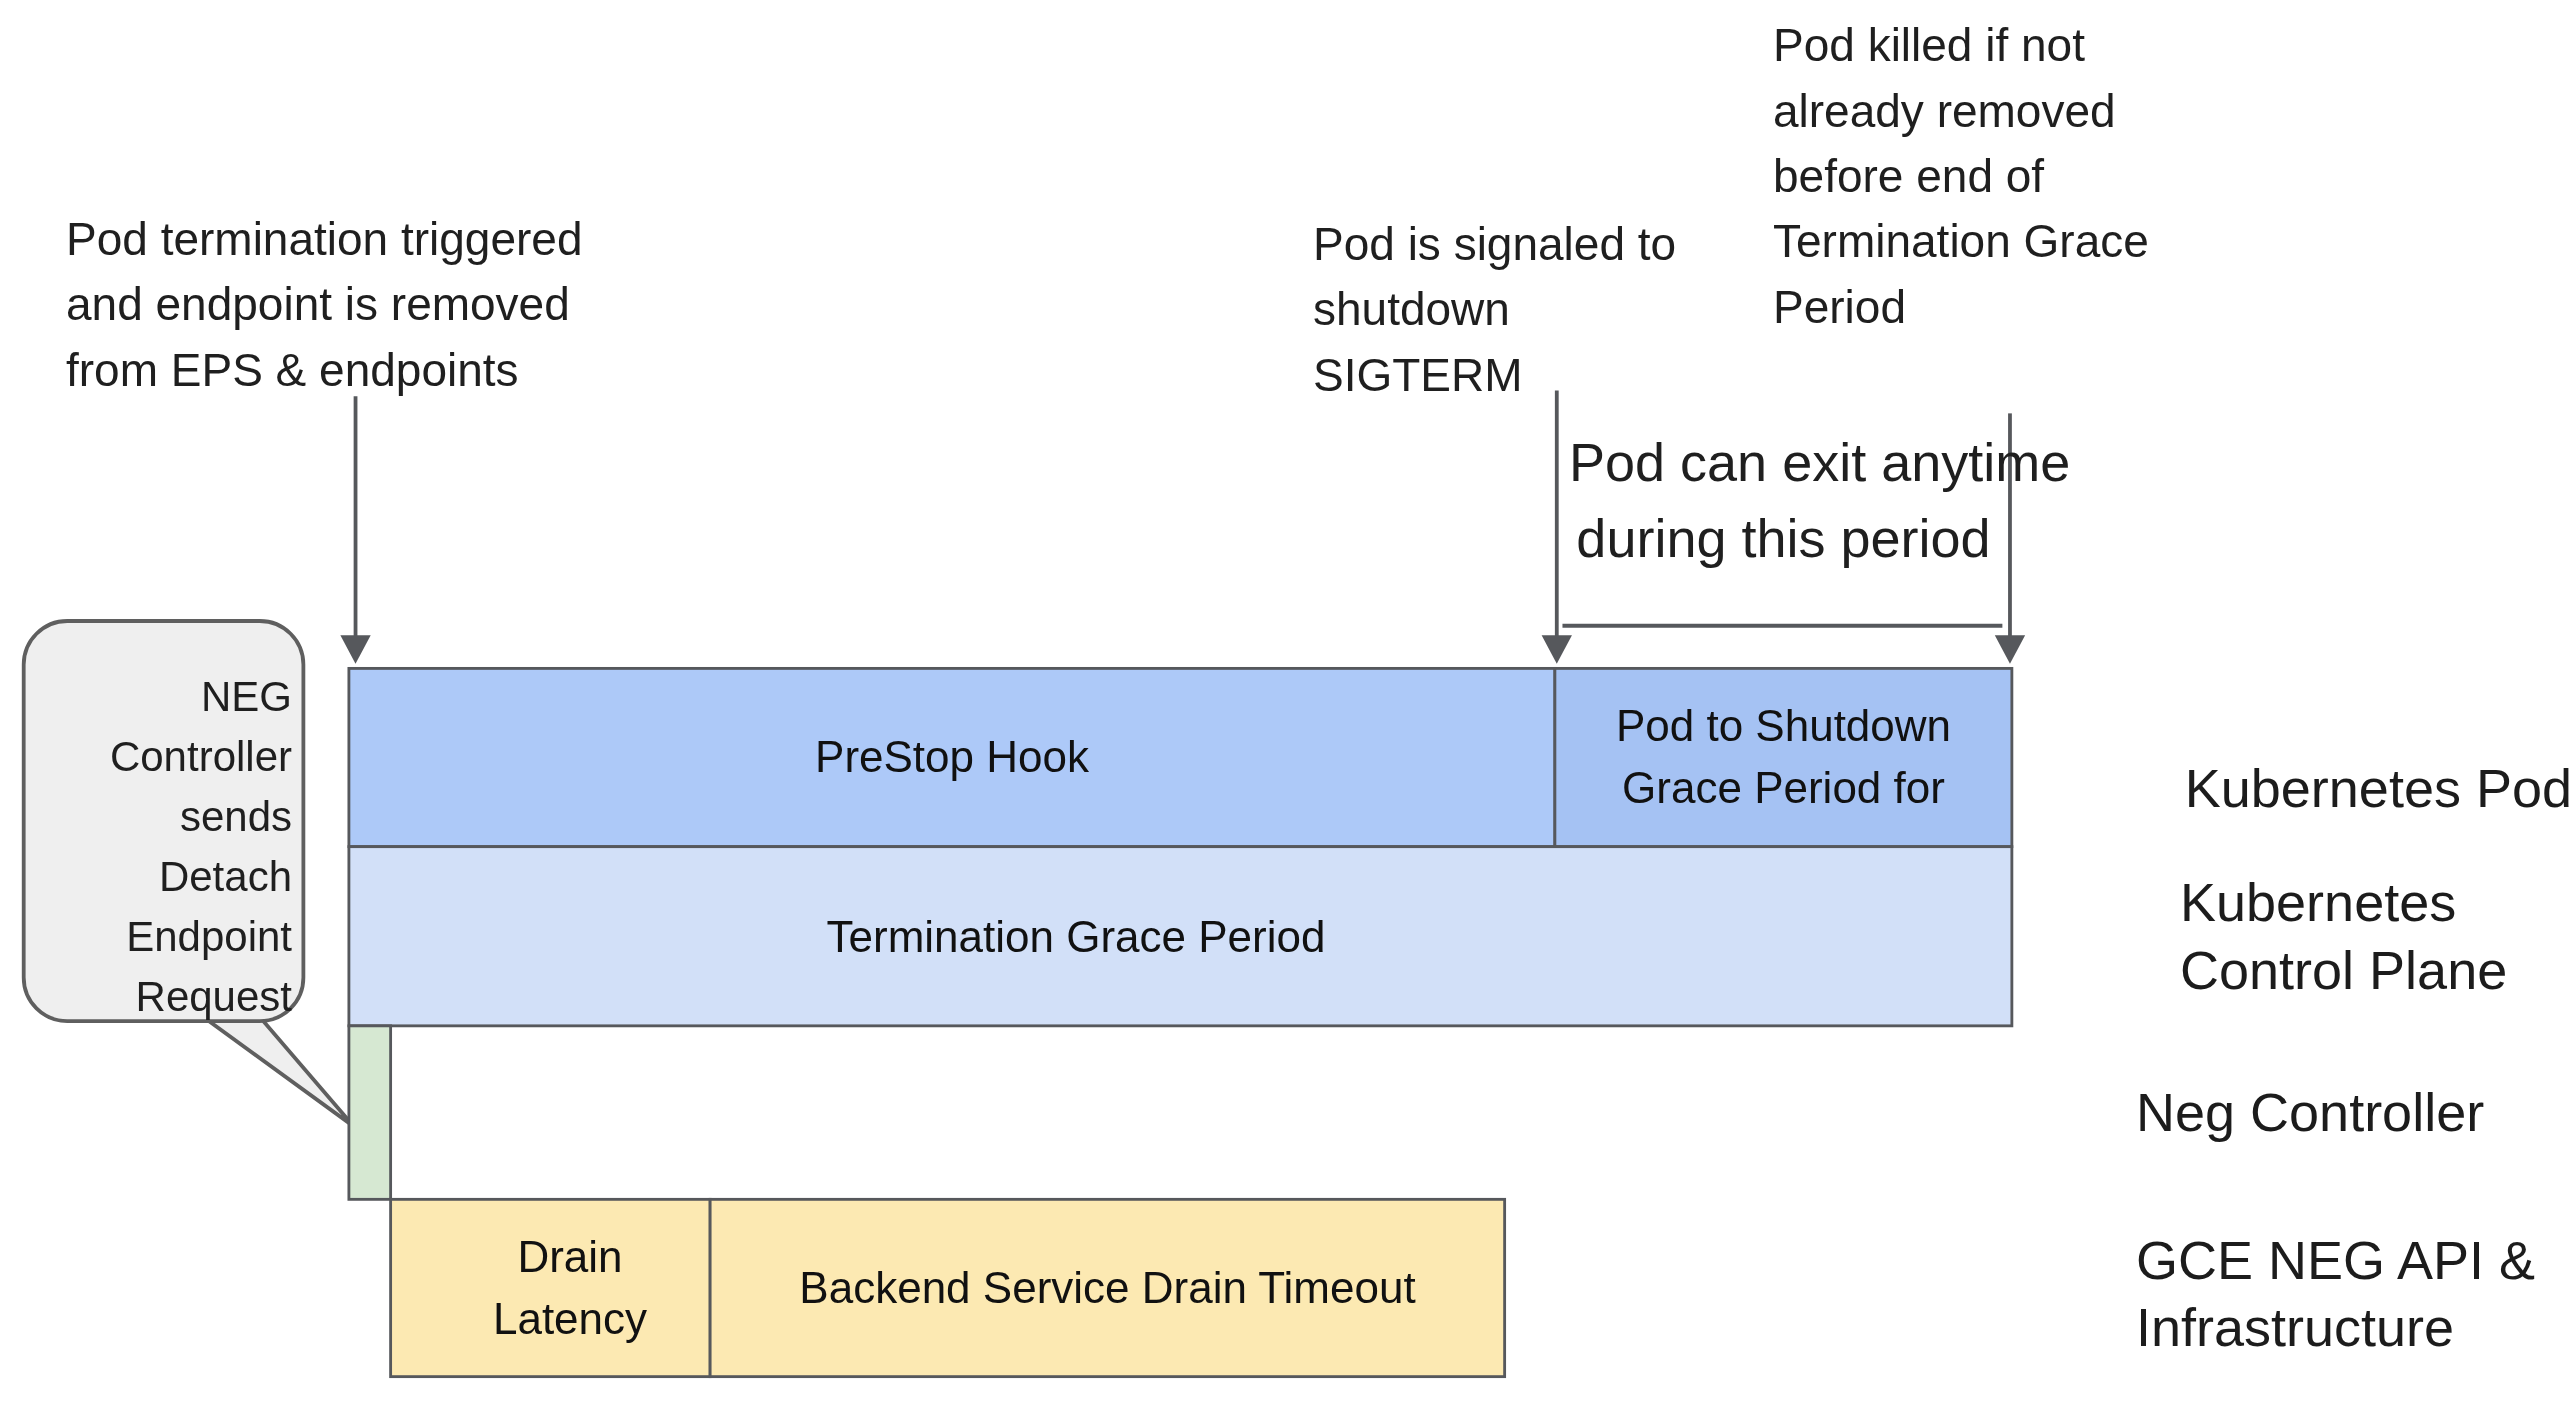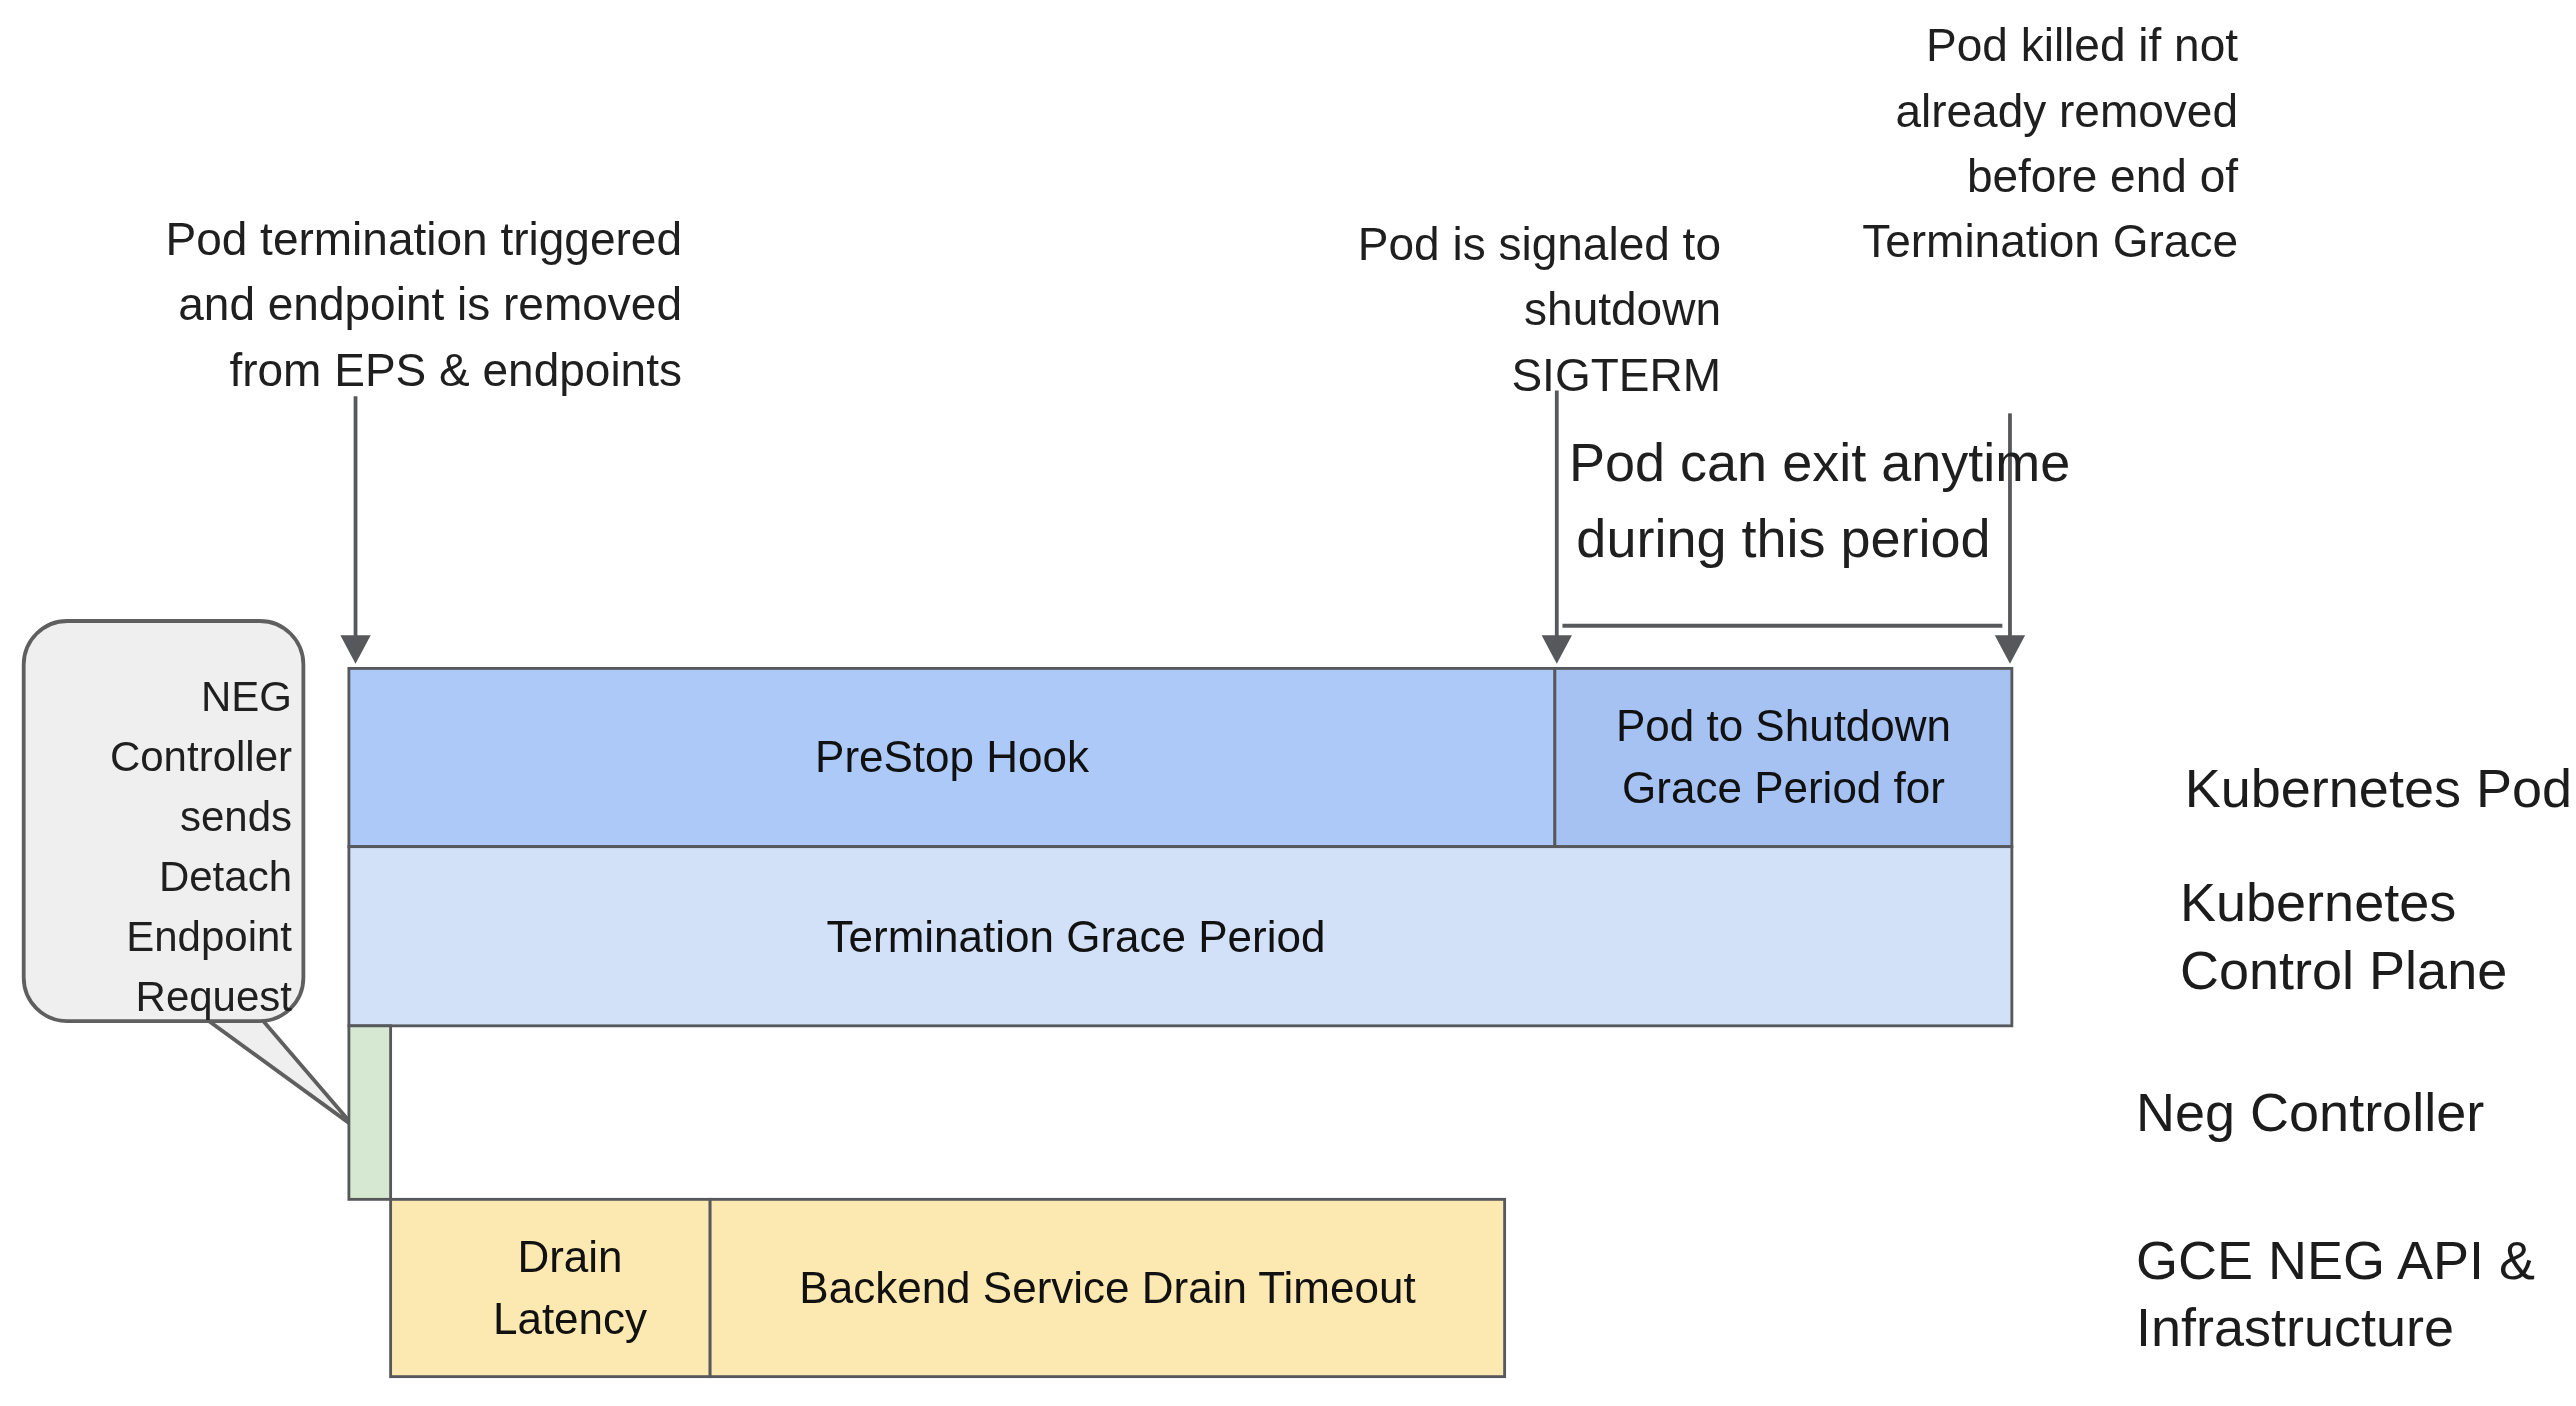--- a/index.html
+++ b/index.html
@@ -15,21 +15,21 @@
     background: #ffffff;
     overflow: hidden;
     color: #1f1f1f;
   }
   #shapes {
     position: absolute;
     inset: 0;
   }
   .txt { position: absolute; }
   .ann {
-    text-align: right;
+    text-align: left;
     font-size: 46px;
     line-height: 1.42;
     color: #1f1f1f;
   }
   .ann .line, .nowrap { white-space: nowrap; }
   .small-ann {
     text-align: center;
     font-size: 54px;
     line-height: 1.4;
     color: #1f1f1f;
@@ -112,20 +112,21 @@
     <div class="line">Pod is signaled to</div>
     <div class="line">shutdown</div>
     <div class="line">SIGTERM</div>
   </div>
 
   <div class="txt ann" style="left:1773px; top:13.3px; width:465px;">
     <div class="line">Pod killed if not</div>
     <div class="line">already removed</div>
     <div class="line">before end of</div>
     <div class="line">Termination Grace</div>
+    <div class="line">Period</div>
   </div>
 
   <div class="txt small-ann" style="left:1569px; top:425px; width:429px;">
     <div class="line nowrap">Pod can exit anytime</div>
     <div class="line nowrap">during this period</div>
   </div>
 
   <div class="txt callout-text" style="left:55px; top:667px; width:237px;">
     <div class="nowrap">NEG</div>
     <div class="nowrap">Controller</div>

